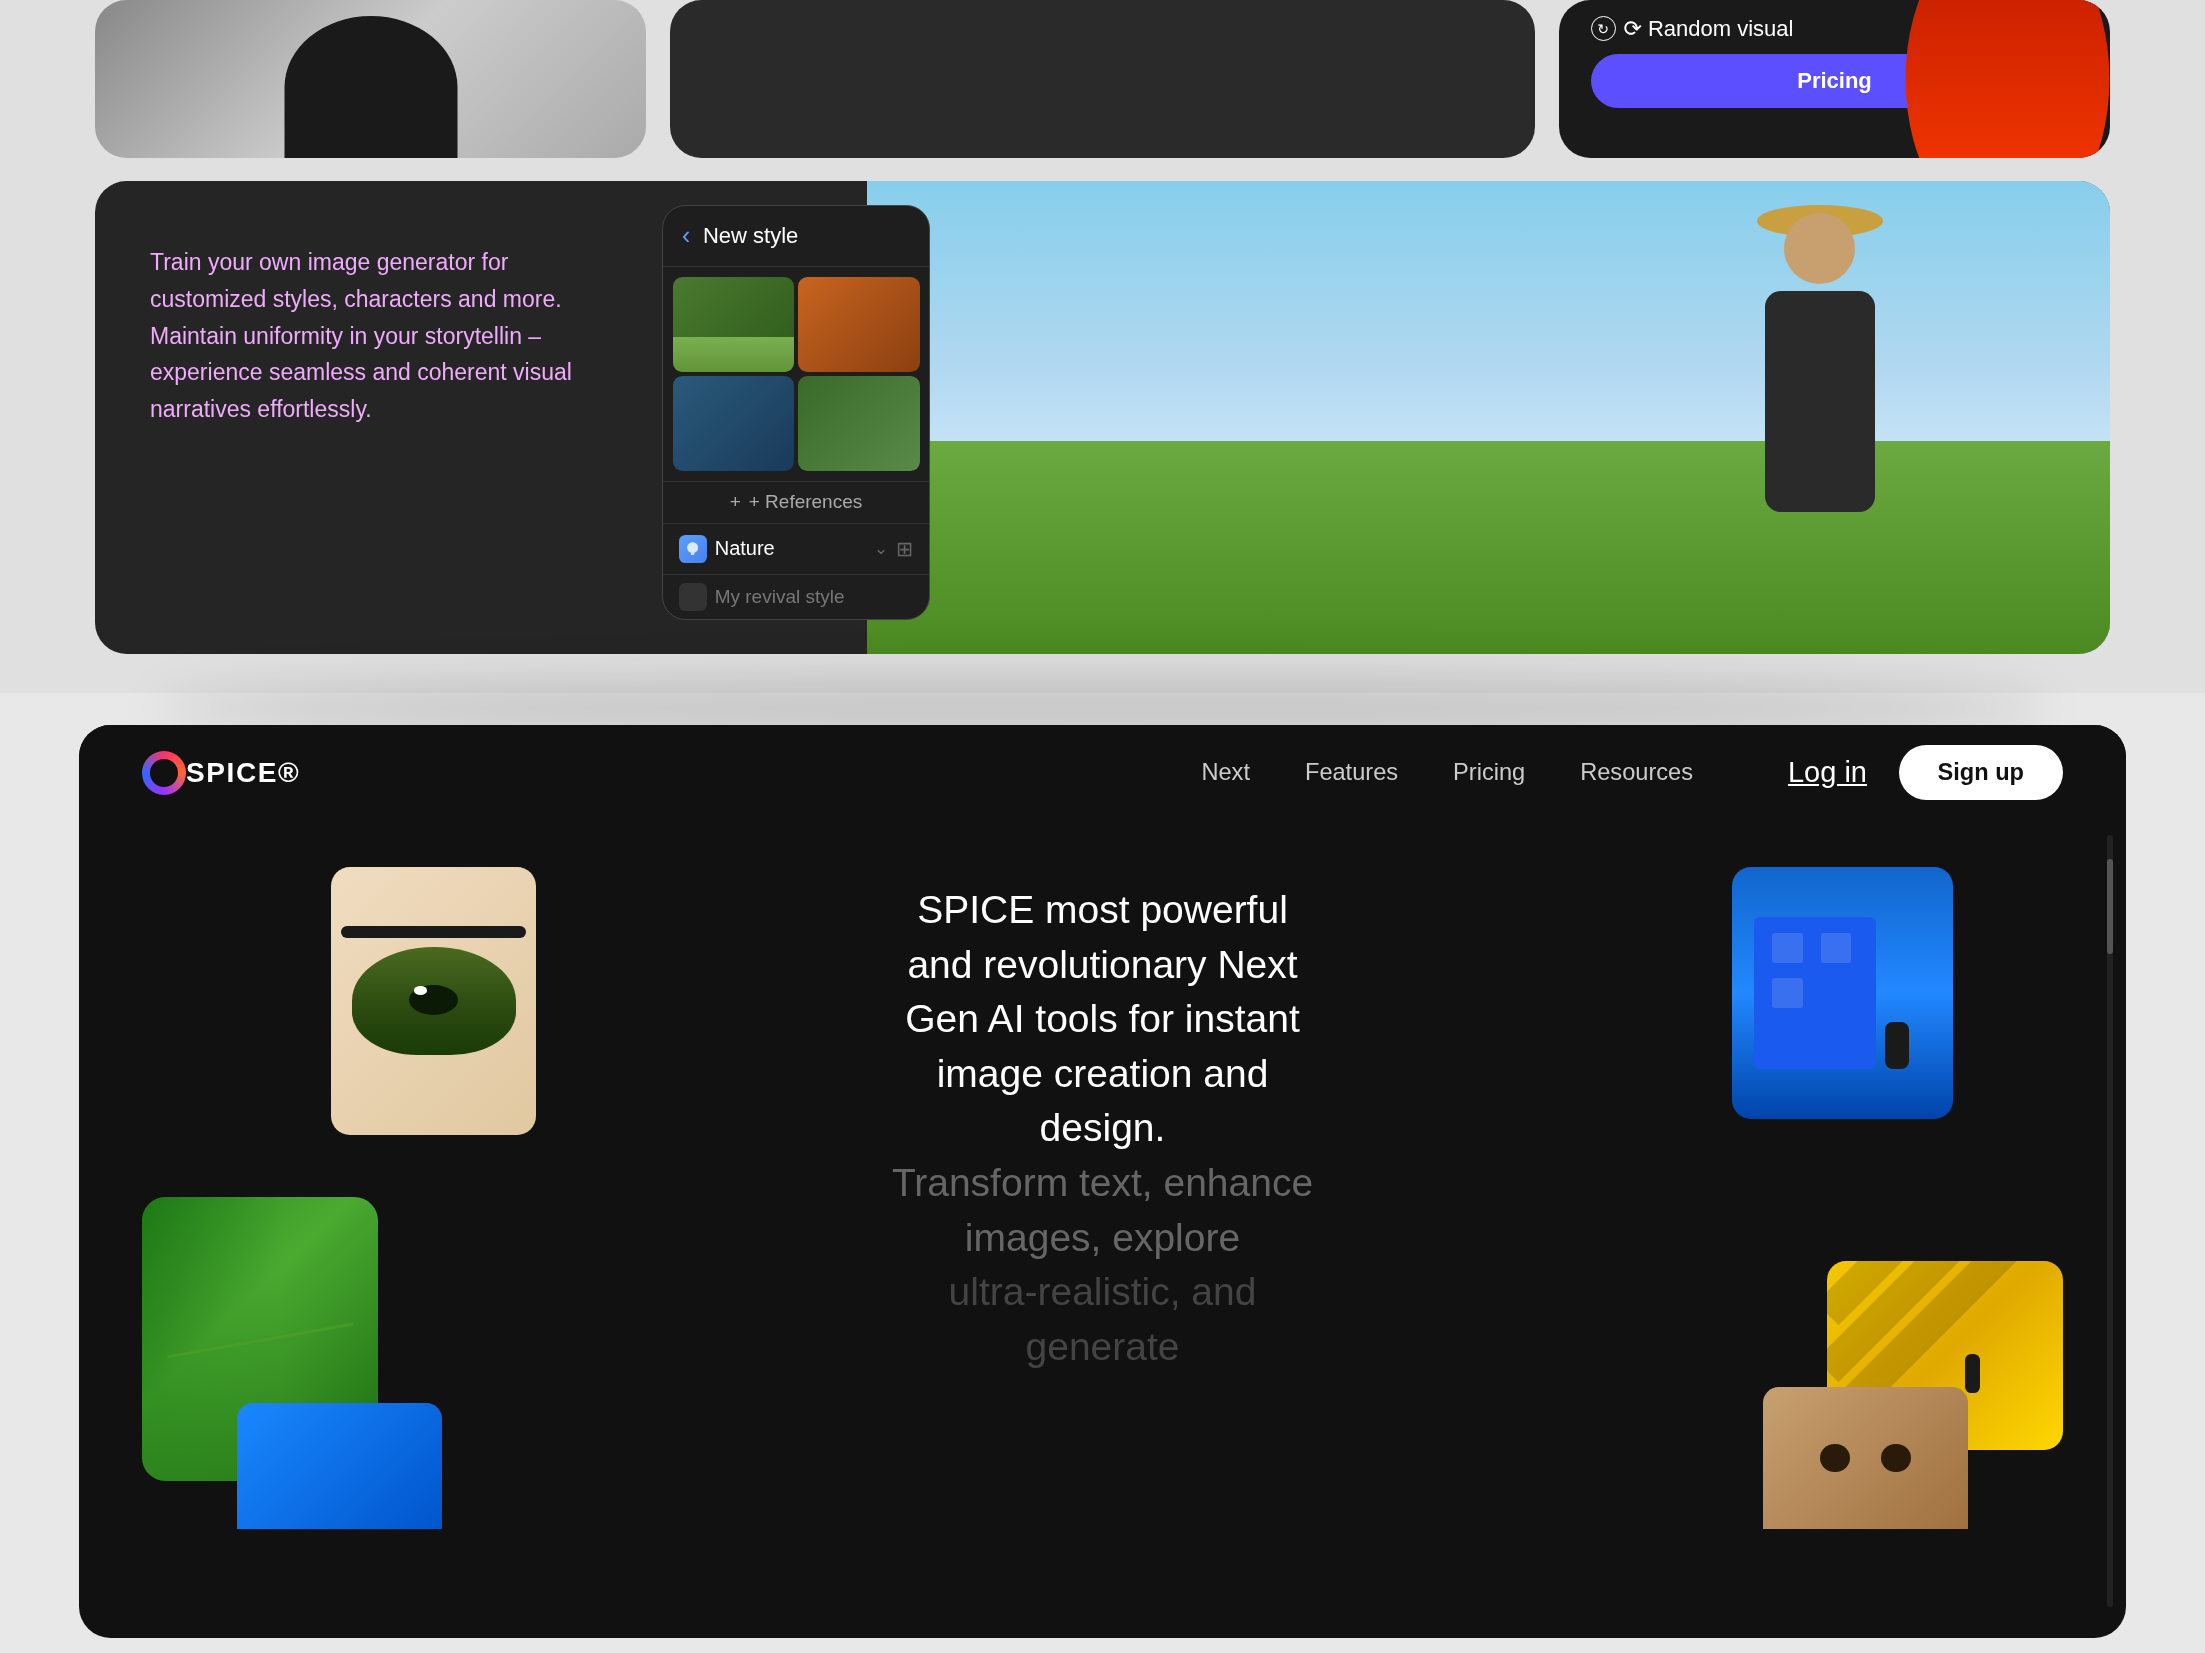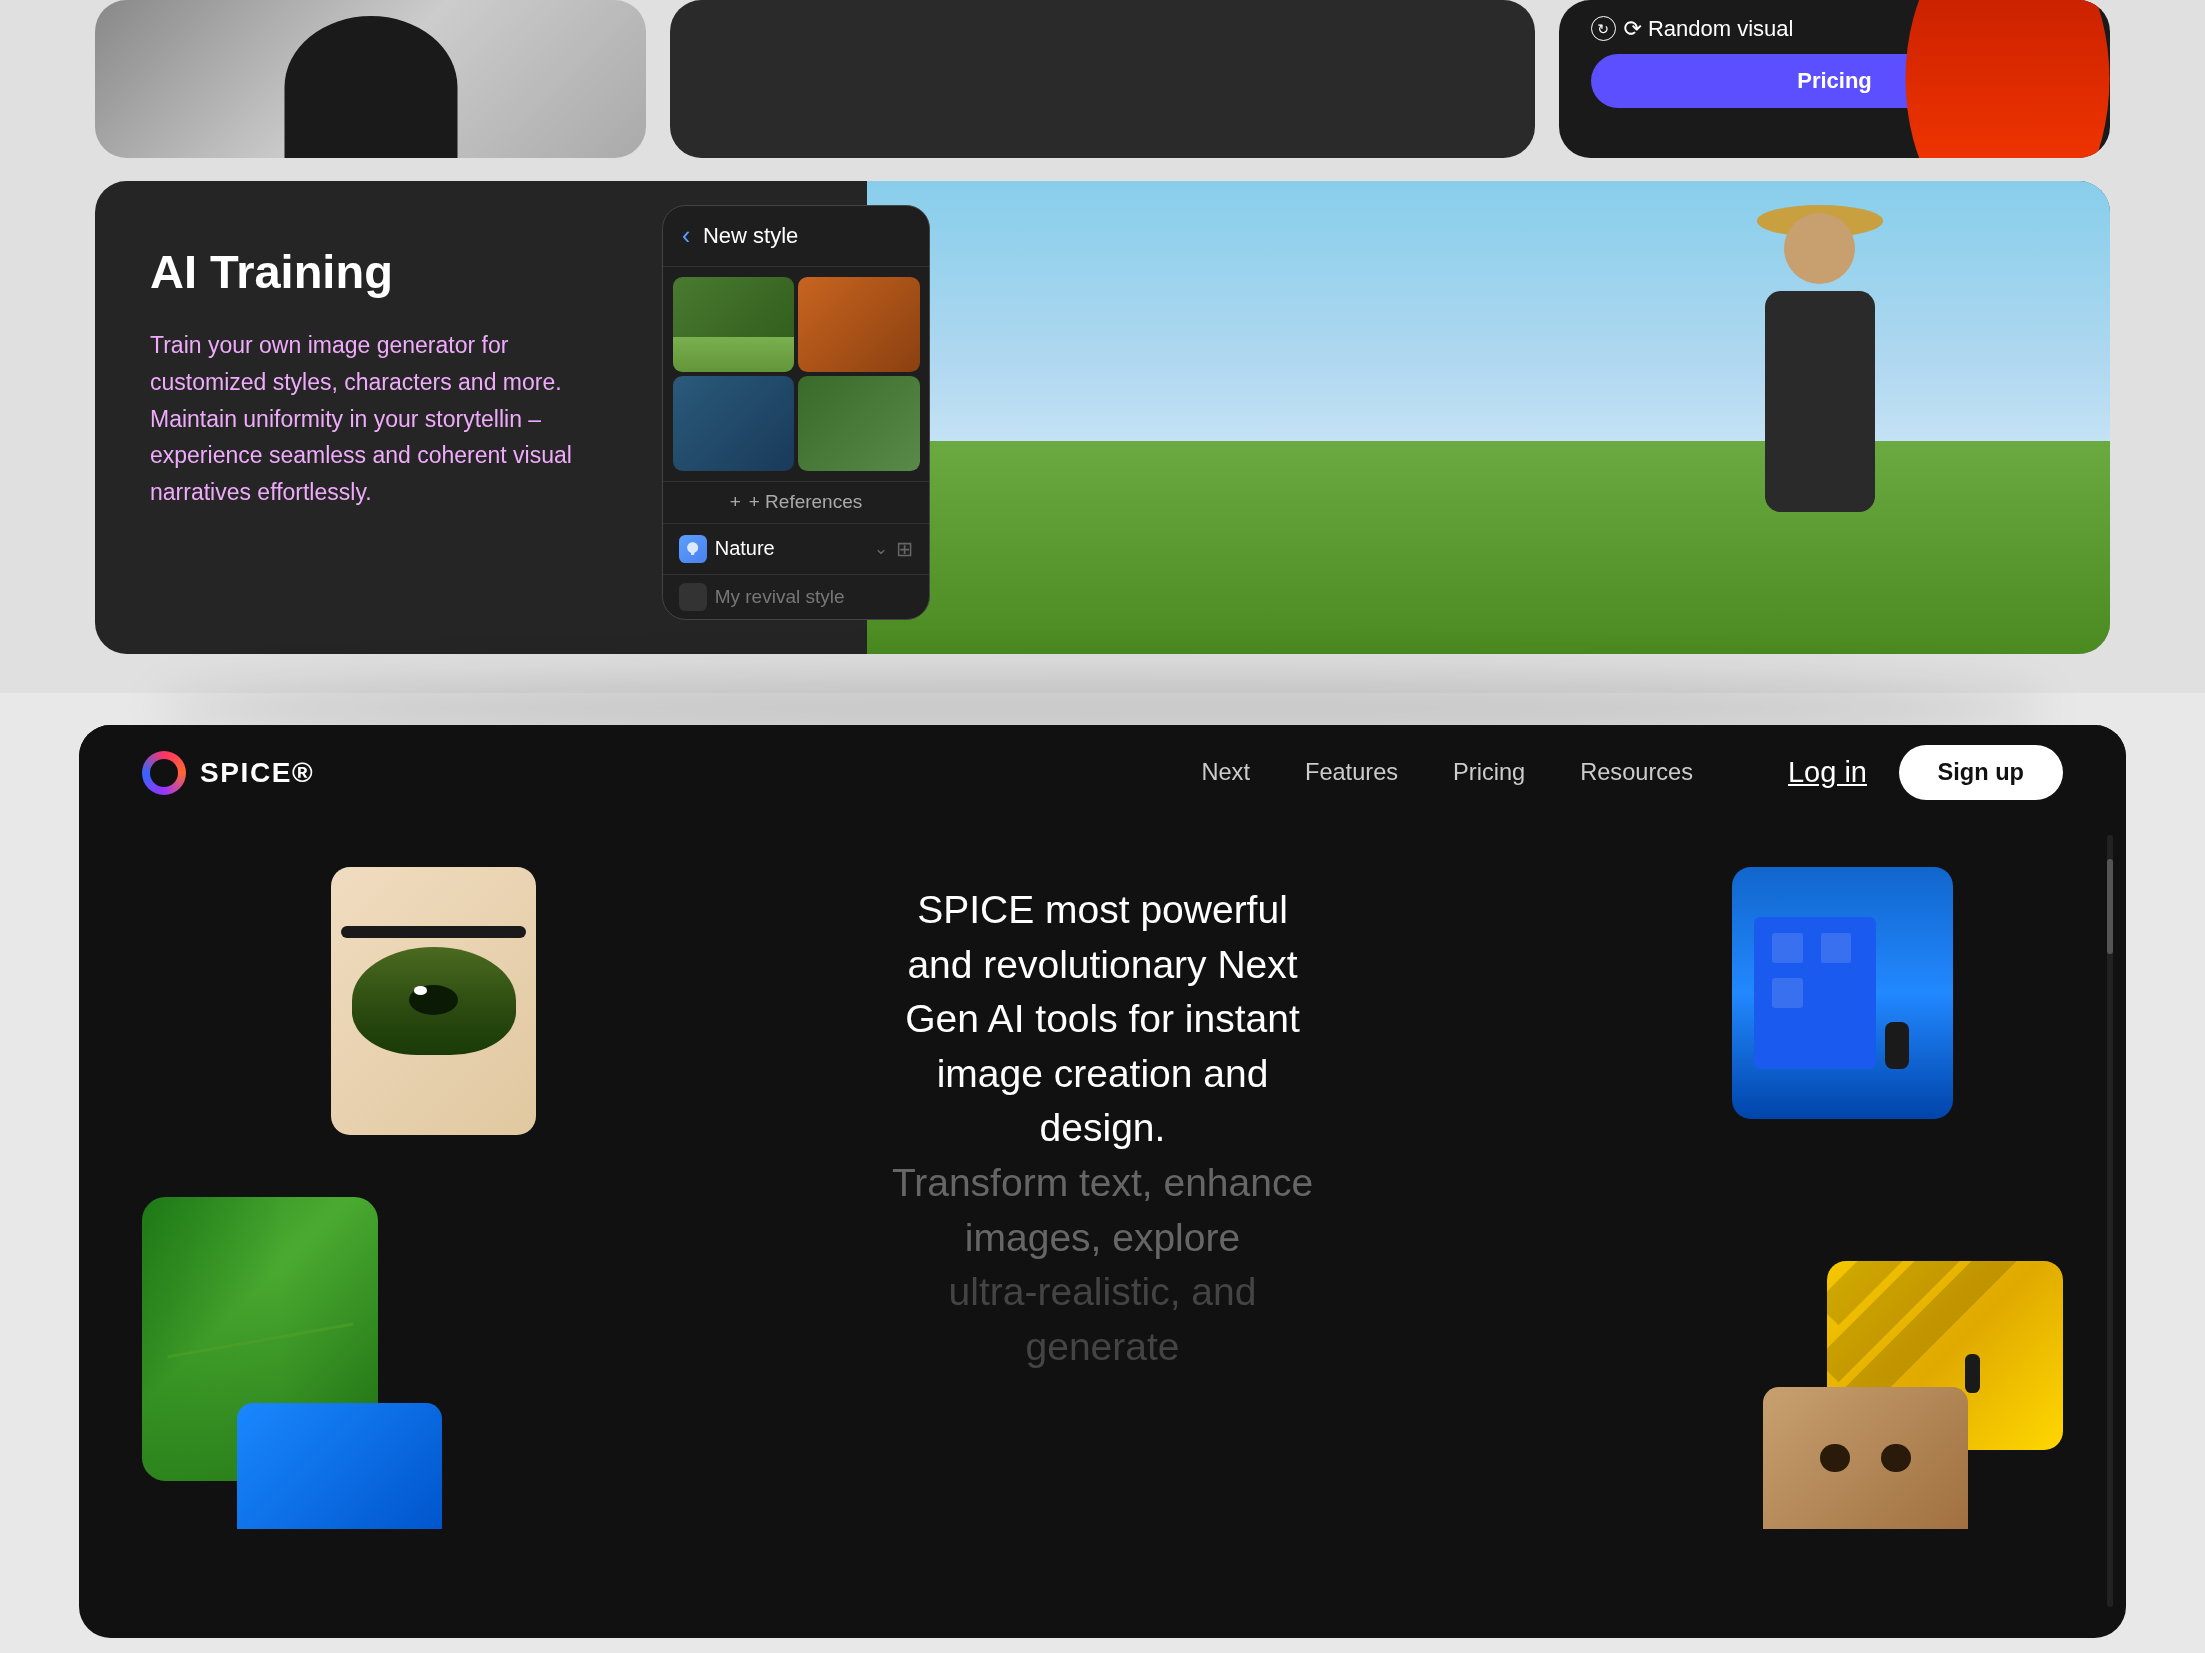--- a/index.html
+++ b/index.html
@@ -392,21 +392,20 @@
       height: 95px;
       display: flex;
       align-items: center;
       padding: 0 63px;
       background: #111;
     }
 
     .logo-container {
       display: flex;
       align-items: center;
-      gap: 14px;
       margin-right: auto;
     }
 
     .logo-icon {
       width: 44px;
       height: 44px;
       border-radius: 50%;
       background: conic-gradient(#ff3366 0deg, #ff6633 90deg, #9933ff 180deg, #3366ff 270deg, #ff3366 360deg);
       display: flex;
       align-items: center;
@@ -778,21 +777,20 @@
           <span class="random-promt-text">⟳ Random visual</span>
         </div>
         <button class="generate-btn">Pricing</button>
       </div>
       <div class="person-red"></div>
     </div>
   </div>
 
   <div class="ai-training-section">
     <div class="ai-training-left">
-      <h2 class="ai-training-title">AI Training</h2>
       <p class="ai-training-desc">Train your own image generator for customized styles, characters and more. Maintain uniformity in your storytellin – experience seamless and coherent visual narratives effortlessly.</p>
     </div>
 
     <div class="ai-training-right">
 
       <div class="hero-bg-image">
         <div class="hero-person">
           <div class="hero-sky"></div>
           <div class="hero-field"></div>
           <div class="hero-person-figure">

